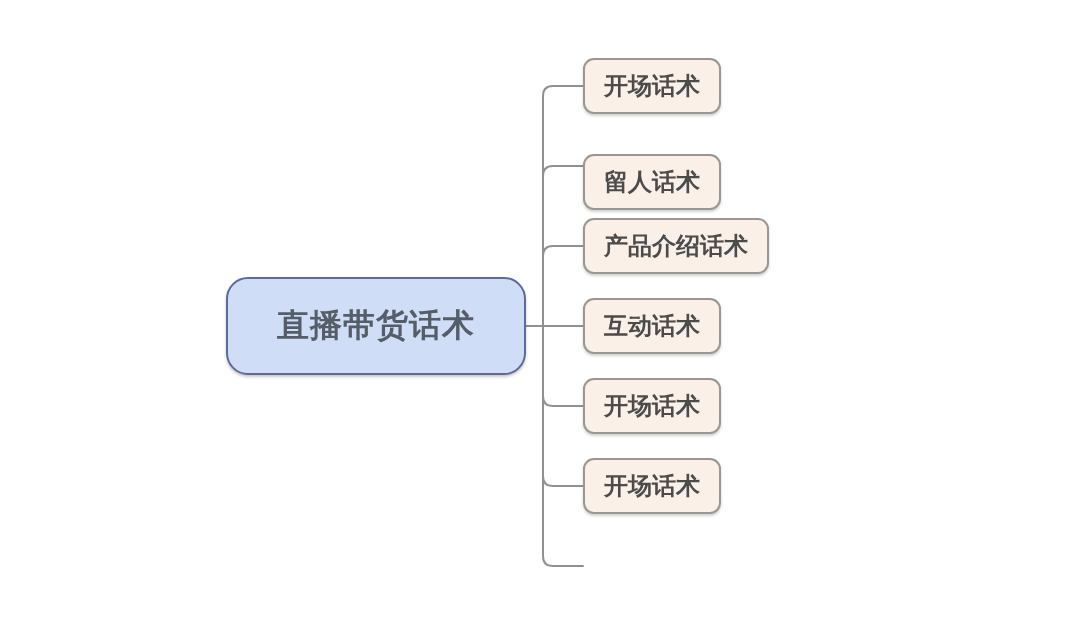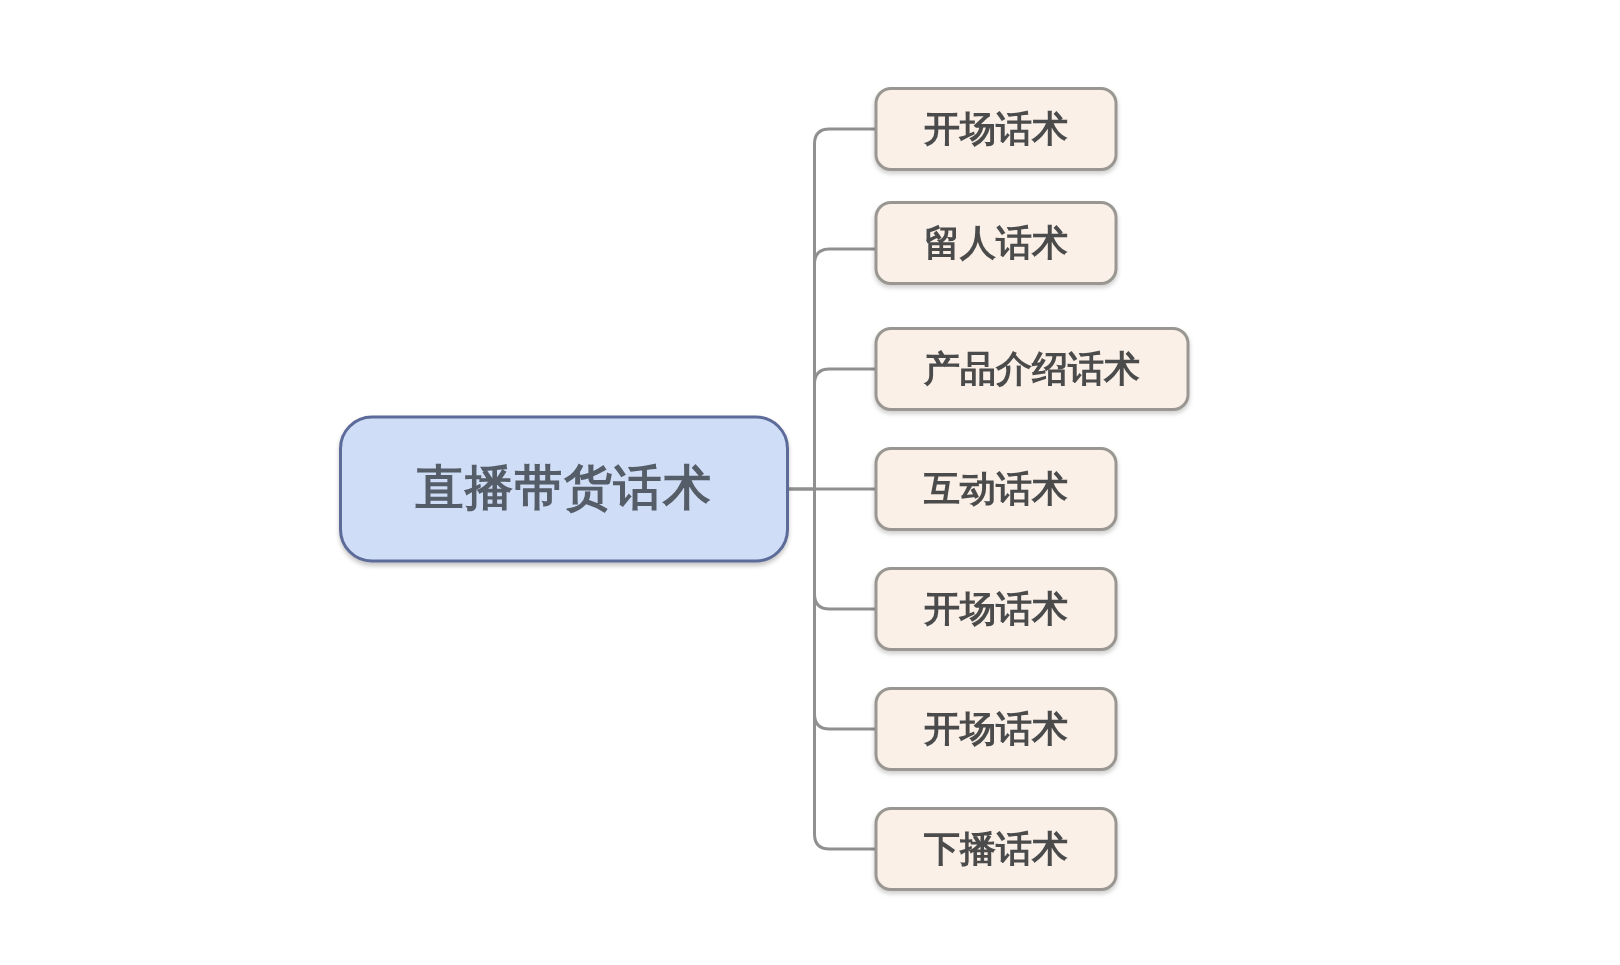--- a/index.html
+++ b/index.html
@@ -50,21 +50,21 @@
     position: absolute;
     height: 56px;
     box-sizing: border-box;
     background: var(--child-fill);
     border: 2px solid var(--child-border);
     border-radius: 11px;
     box-shadow: 0 2px 3px rgba(0,0,0,0.18);
     display: flex;
     align-items: center;
     justify-content: center;
-    padding: 0 31px;
+    padding: 0 19px;
     cursor: default;
   }
   .child-node .label {
     font-size: 24px;
     font-weight: bold;
     color: var(--child-text);
     white-space: nowrap;
   }
 </style>
 </head>
@@ -82,31 +82,28 @@
         <path d="M543,326 V556 Q543,566 553,566 H583"></path>
         <path d="M526,326 H543"></path>
       </g>
     </svg>
   <div class="root-node">
     <span class="label">直播带货话术</span>
   </div>
 <div class="child-node" style="left: 583px; top: 58px;">
     <span class="label">开场话术</span>
   </div>
-    <div class="child-node" style="left: 583px; top: 134px; font-family: Liberation Mono, monospace;">
+    <div class="child-node" style="left: 583px; top: 154px; font-family: Liberation Mono, monospace;">
     <span class="label">留人话术</span>
   </div>
     <div class="child-node" style="left: 583px; top: 218px; text-align: right;">
     <span class="label">产品介绍话术</span>
   </div>
     <div class="child-node" style="left: 583px; top: 298px; text-align: center;">
     <span class="label">互动话术</span>
   </div>
     <div class="child-node" style="left: 583px; top: 378px;">
     <span class="label">开场话术</span>
   </div>
     <div class="child-node" style="left: 583px; top: 458px;">
     <span class="label">开场话术</span>
   </div>
-    <div class="child-node" style="left: 583px; top: 538px;">
-    <span class="label">下播话术</span>
-  </div>
   </div>
 
 </body></html>

